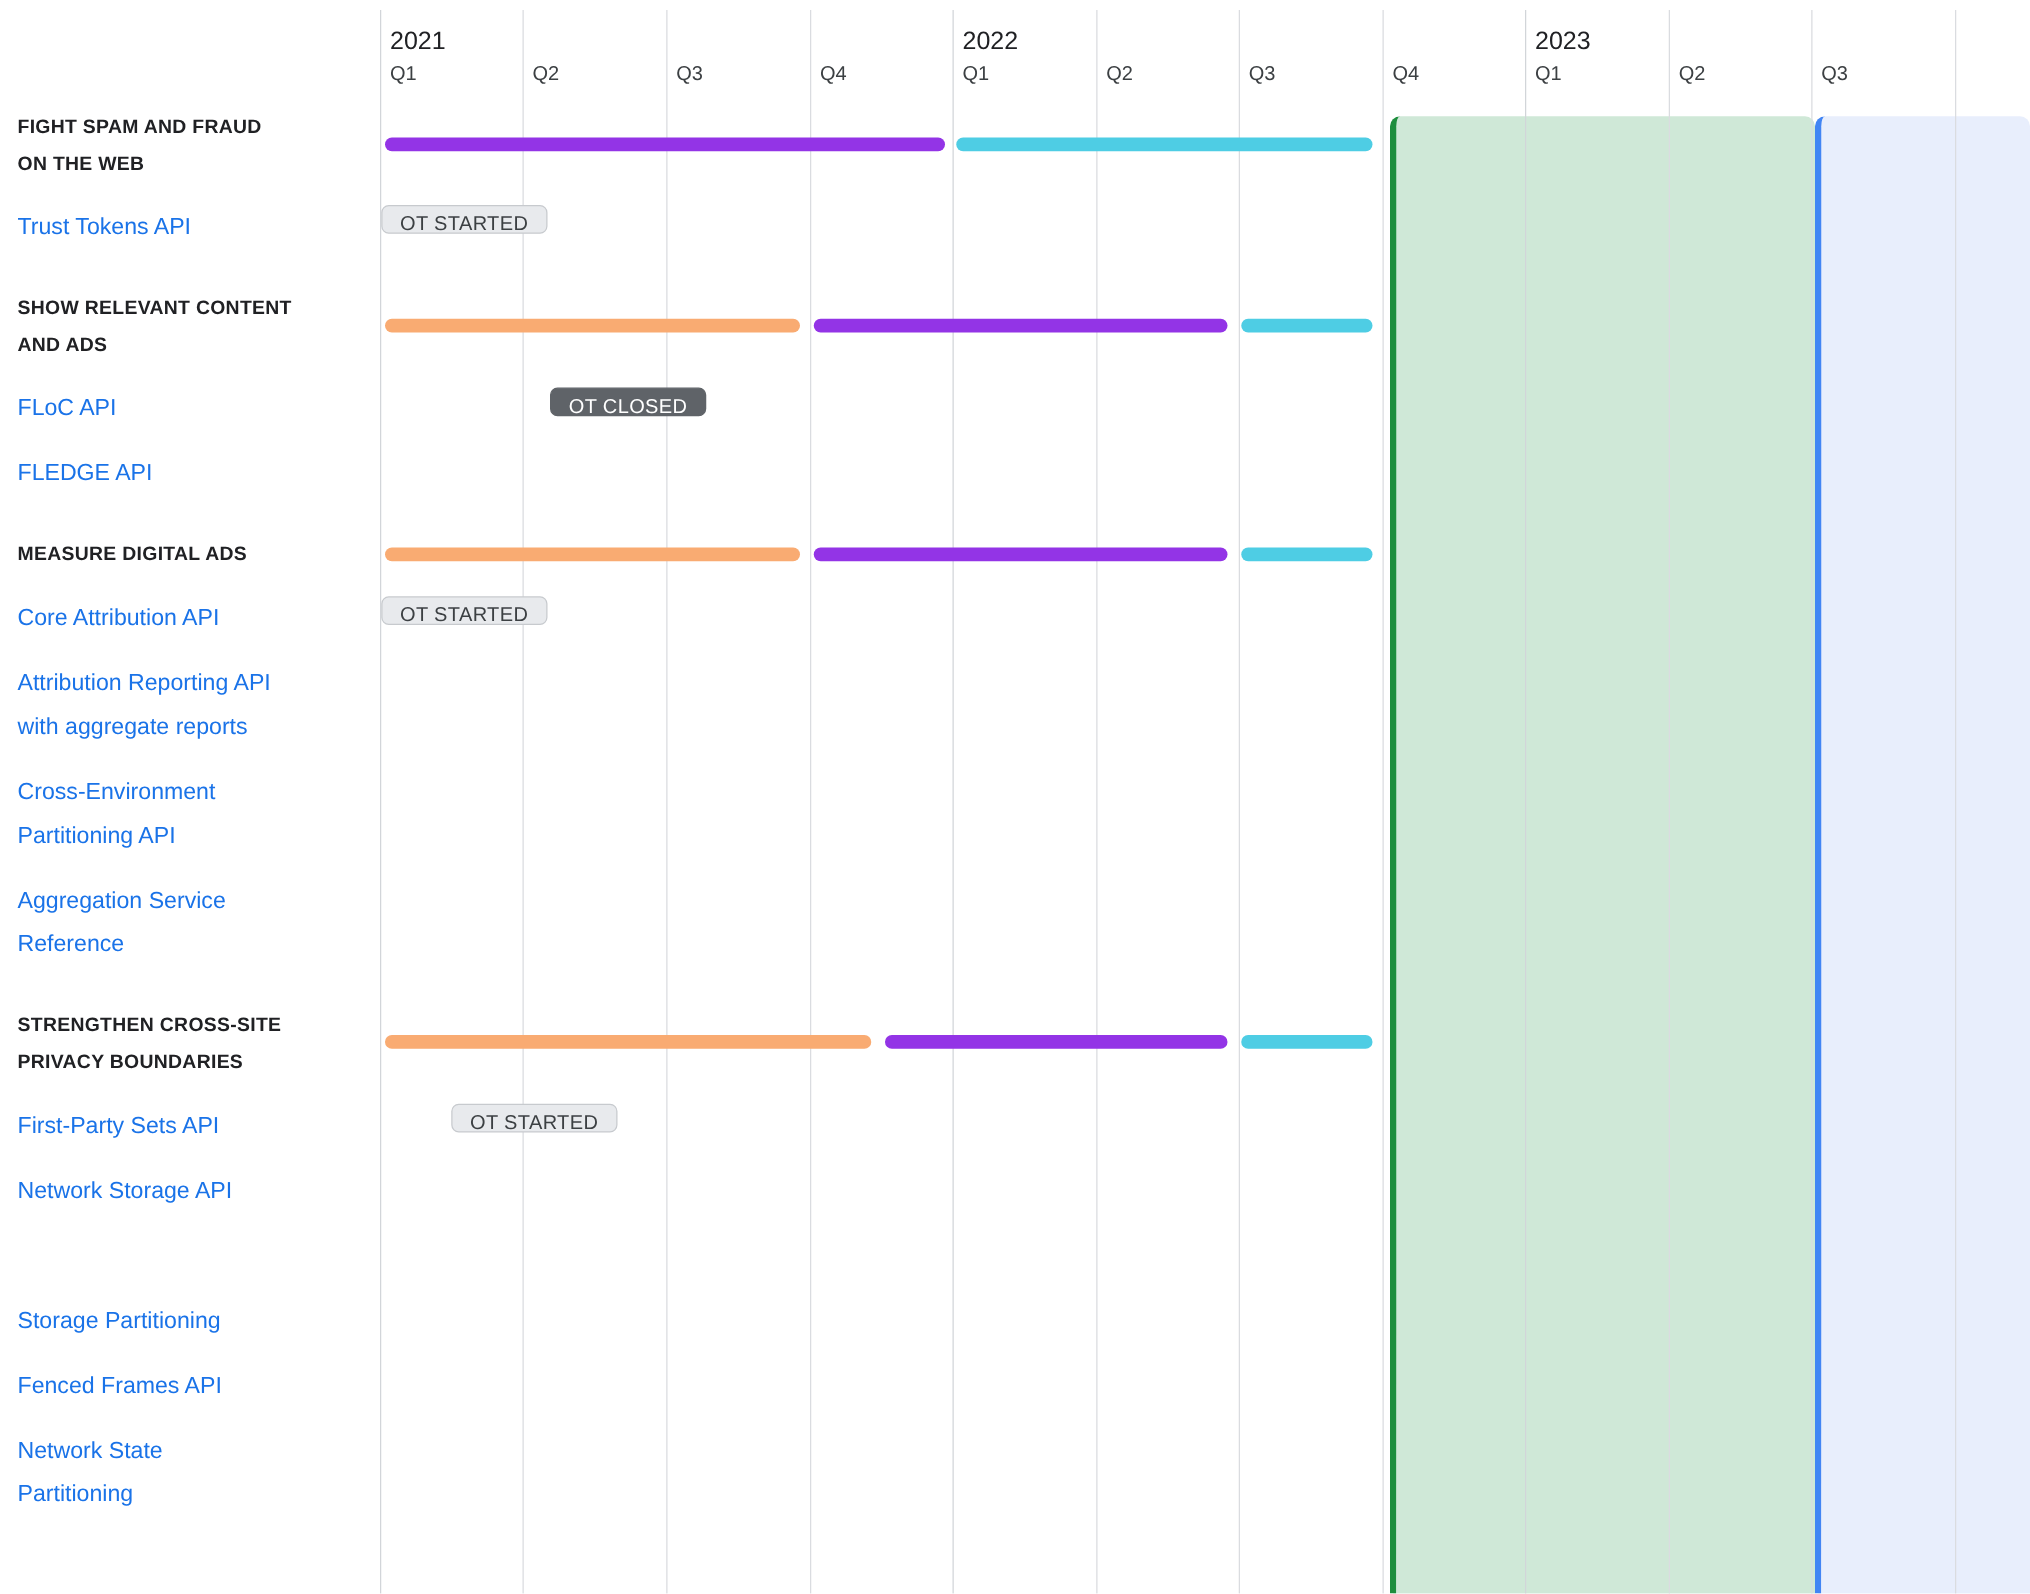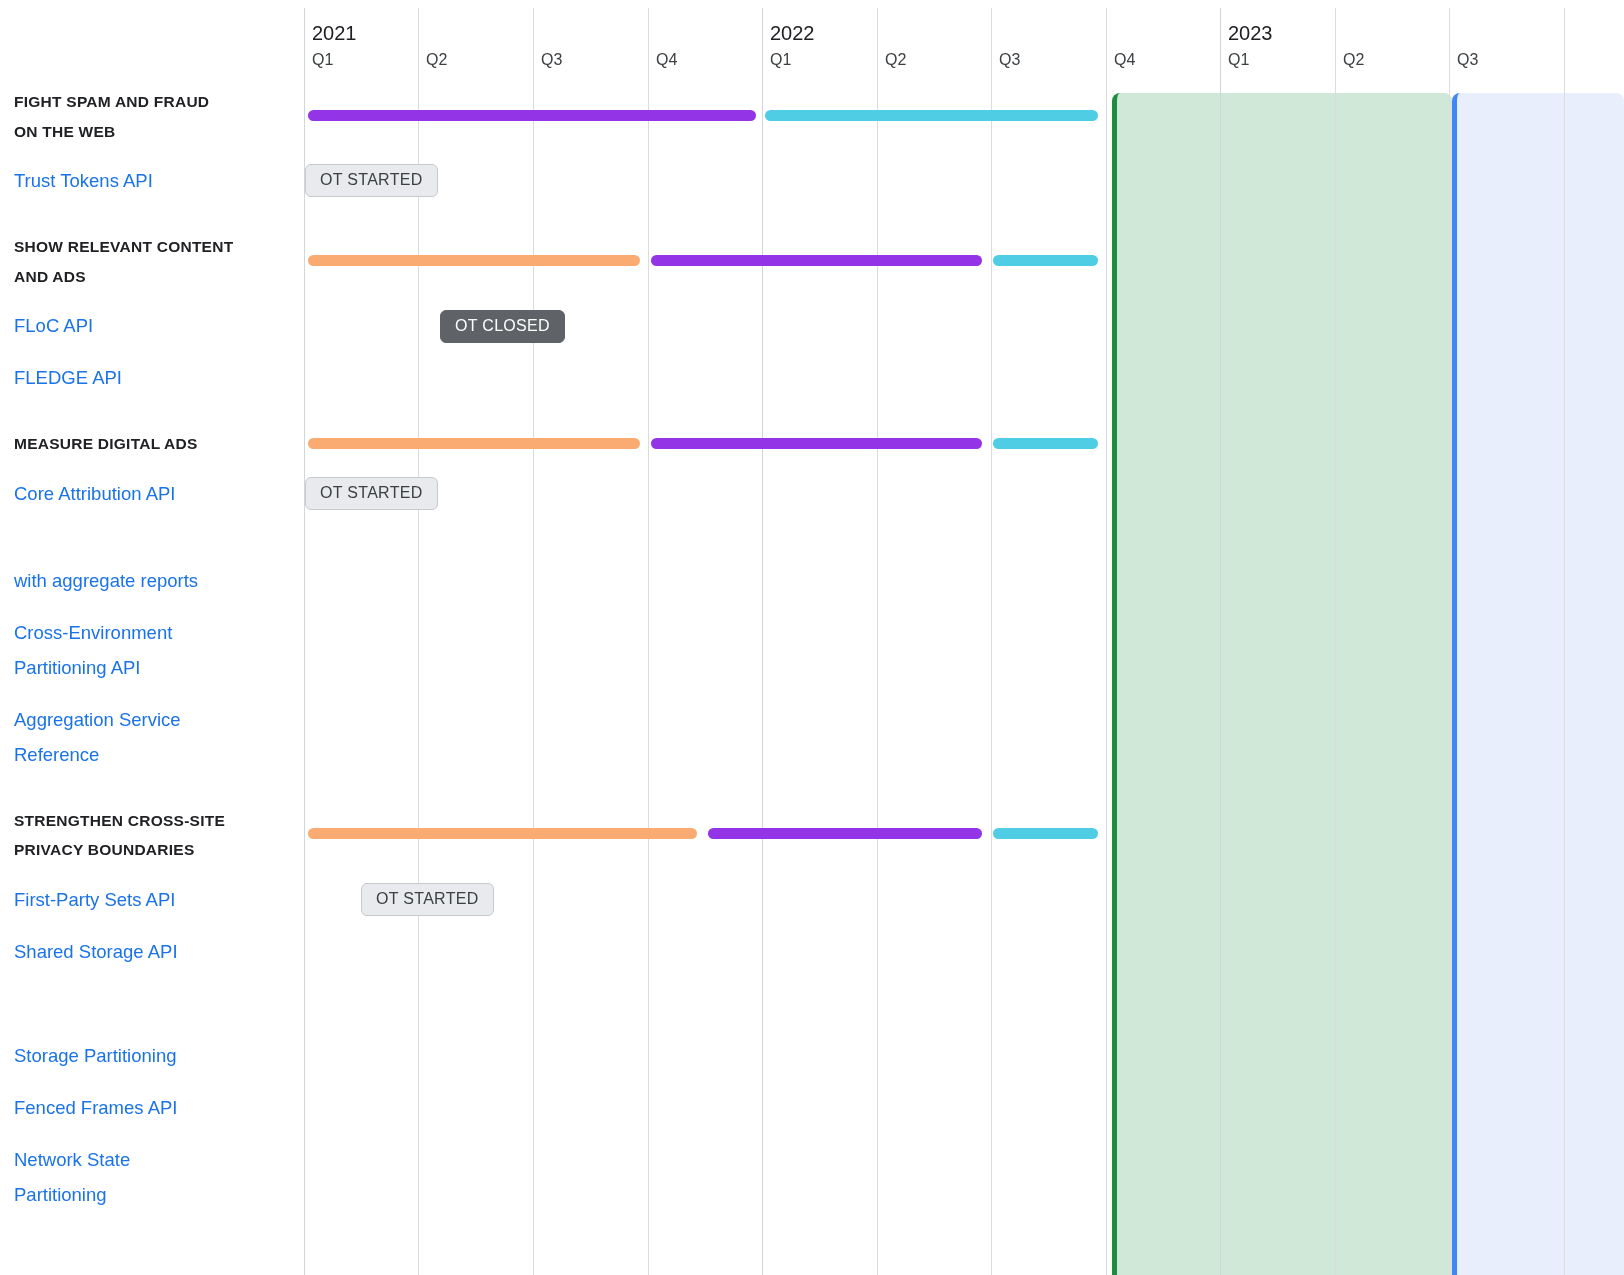--- a/index.html
+++ b/index.html
@@ -107,21 +107,21 @@
     height: 11px;
     border-radius: 6px;
   }
   .bar-orange { background: #f9ab72; }
   .bar-purple { background: #9334e6; }
   .bar-cyan   { background: #4ecde4; }
 
   
   .badge {
     position: absolute;
-    height: 33px;
+    height: 23px;
     line-height: 29px;
     padding: 0 14px;
     border-radius: 6px;
     font-size: 16px;
     letter-spacing: 0.3px;
     white-space: nowrap;
   }
   .badge-started {
     background: #e8eaed;
     border: 1px solid #c7cace;
@@ -180,30 +180,31 @@
     <div class="group-title" style="top:87px;">FIGHT SPAM AND FRAUD</div>
     <div class="api-link" style="top:163px;">Trust Tokens API</div>
 
     <div class="group-title" style="top:232px;">SHOW RELEVANT CONTENT</div>
     <div class="group-title" style="top:262px;">AND ADS</div>
     <div class="api-link" style="top:308px;">FLoC API</div>
     <div class="api-link" style="top:360px;">FLEDGE API</div>
 
     <div class="group-title" style="top:429px;">MEASURE DIGITAL ADS</div>
     <div class="api-link" style="top:476px;">Core Attribution API</div>
+    <div class="api-link" style="top:528px;">Attribution Reporting API</div>
     <div class="api-link" style="top:563px;">with aggregate reports</div>
     <div class="api-link" style="top:615px;">Cross-Environment</div>
     <div class="api-link" style="top:650px;">Partitioning API</div>
     <div class="api-link" style="top:702px;">Aggregation Service</div>
     <div class="api-link" style="top:737px;">Reference</div>
 
     <div class="group-title" style="top:806px;">STRENGTHEN CROSS-SITE</div>
     <div class="group-title" style="top:835px;">PRIVACY BOUNDARIES</div>
     <div class="api-link" style="top:882px;">First-Party Sets API</div>
-    <div class="api-link" style="top:934px;">Shared Storage API</div>
+    <div class="api-link" style="top:934px;">Network Storage API</div>
     <div class="api-link" style="top:1038px;">Storage Partitioning</div>
     <div class="api-link" style="top:1090px;">Fenced Frames API</div>
     <div class="api-link" style="top:1142px;">Network State</div>
     <div class="api-link" style="top:1177px;">Partitioning</div>
   </div>
 
   <div class="bar bar-purple" style="left:308px; top:110px; width:448px;"></div>
   <div class="bar bar-cyan" style="left:765px; top:110px; width:333px;"></div>
 
   <div class="bar bar-orange" style="left:308px; top:255px; width:332px;"></div>

